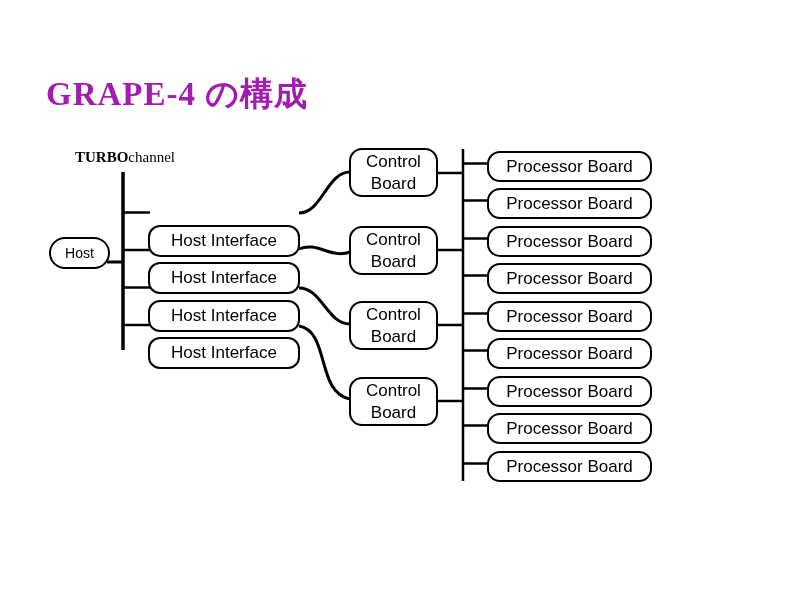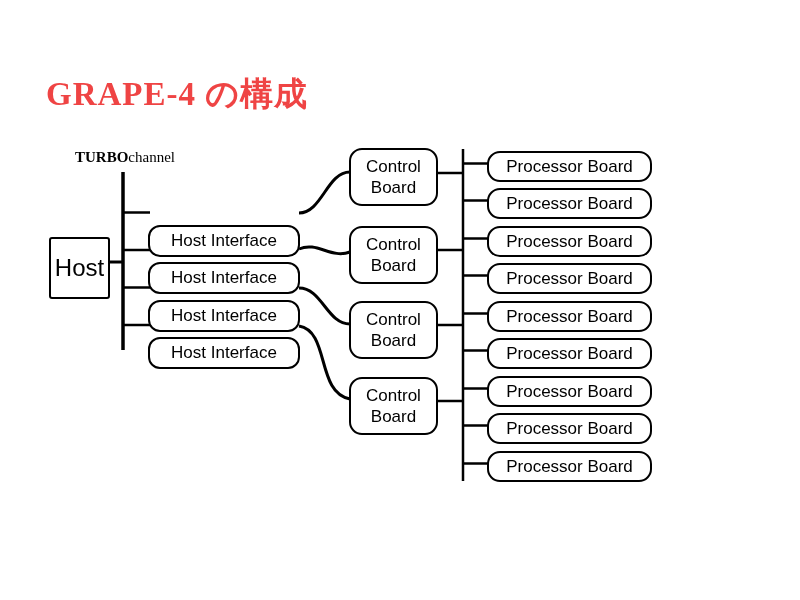--- a/index.html
+++ b/index.html
@@ -12,21 +12,21 @@
     font-family: "Liberation Sans", sans-serif;
   }
   .title {
     position: absolute;
     left: 46px;
     top: 72px;
     font-family: "Liberation Serif", serif;
     font-weight: bold;
     font-size: 33px;
     letter-spacing: 1px;
-    color: #ef4444;
+    color: #a21caf;
     white-space: nowrap;
   }
   .bus-label {
     position: absolute;
     left: 75px;
     top: 149px;
     font-family: "Liberation Serif", serif;
     font-size: 15px;
     color: #000;
     white-space: nowrap;
@@ -39,33 +39,33 @@
     border: 2px solid #000;
     background: #ffffff;
     color: #000;
     display: flex;
     align-items: center;
     justify-content: center;
     text-align: center;
     white-space: nowrap;
   }
   .host {
-    left: 49px; top: 237px; width: 61px; height: 62px;
-    border-radius: 3px; font-size: 24px;
+    left: 49px; top: 237px; width: 61px; height: 32px;
+    border-radius: 22px; font-size: 14px;
   }
   .hi {
     left: 148px; width: 152px; height: 32px;
     border-radius: 12px; font-size: 17px; margin-top: 24px;
   }
   .hi.n0 { top: 201px; }
   .hi.n1 { top: 238px; }
   .hi.n2 { top: 276px; }
   .hi.n3 { top: 313px; }
   .cb {
-    left: 349px; width: 89px; height: 58px;
+    left: 349px; width: 89px; height: 49px;
     border-radius: 13px; font-size: 17px;
     line-height: 1.25; white-space: normal; padding: 0 10px;
   }
   .cb.n0 { top: 148px; }
   .cb.n1 { top: 226px; }
   .cb.n2 { top: 301px; }
   .cb.n3 { top: 377px; }
   .pb {
     left: 487px; width: 165px; height: 31px;
     border-radius: 13px; font-size: 17px;

